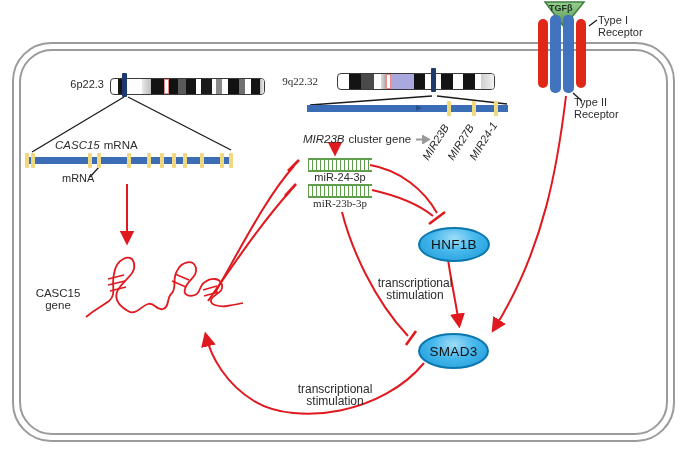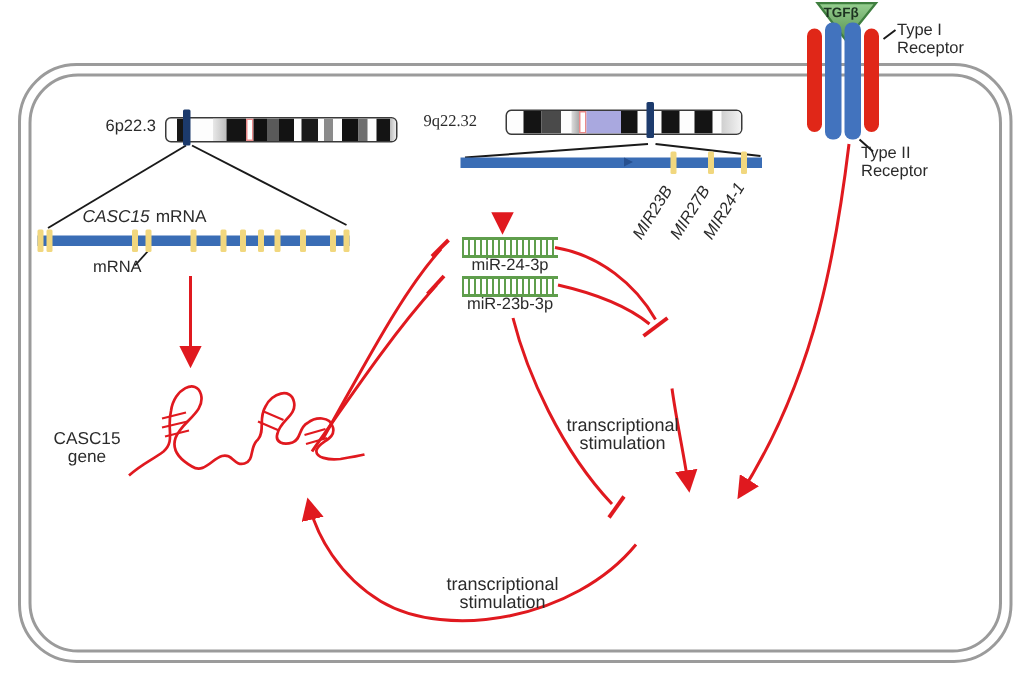--- a/index.html
+++ b/index.html
@@ -165,31 +165,43 @@
   <div class="dirarrow" style="left:416px;top:105px;"></div>
   <div>
     <span class="exon" style="left:447px;top:101px;"></span>
     <span class="exon" style="left:472px;top:101px;"></span>
     <span class="exon" style="left:494px;top:101px;"></span>
   </div>
   <div class="rot" style="left:430px;top:150px;">MIR23B</div>
   <div class="rot" style="left:455px;top:150px;">MIR27B</div>
   <div class="rot" style="left:477px;top:150px;">MIR24-1</div>
 
+  <div class="lbl" style="left:303px;top:133px;font-size:11.5px;">
+    <span class="ital">MIR23B</span><span class="gap">cluster gene</span>
+    <svg width="14" height="9" style="vertical-align:-1px;margin-left:2px;">
+      <path d="M0 4.5 L8 4.5 M7 1 L13 4.5 L7 8 z" stroke="#9a9a9a" stroke-width="2" fill="#9a9a9a"></path>
+    </svg>
+  </div>
 
   <div class="mirbox" style="left:308px;top:158px;"></div>
   <div class="lbl center" style="left:305px;top:171px;width:70px;">miR-24-3p</div>
   <div class="mirbox" style="left:308px;top:184px;"></div>
-  <div class="lbl center" style="left:305px;top:197px;width:70px;">miR-23b-3p</div>
+  <div class="lbl center" style="left:305px;top:197px;width:70px;font-family:Liberation Serif, serif;">miR-23b-3p</div>
 
   <div class="anno" style="left:18px;top:287px;width:80px;font-size:11.5px;">
     <div>CASC15</div>
     <div>gene</div>
   </div>
 
+  <div class="prot" style="left:418px;top:227px;width:68px;height:31px;">
+    <span>HNF1B</span>
+  </div>
+  <div class="prot" style="left:418px;top:333px;width:67px;height:32px;">
+    <span>SMAD3</span>
+  </div>
 
   <div class="anno" style="left:355px;top:277px;">
     <div>transcriptional</div>
     <div>stimulation</div>
   </div>
   <div class="anno" style="left:275px;top:383px;">
     <div>transcriptional</div>
     <div>stimulation</div>
   </div>
 

